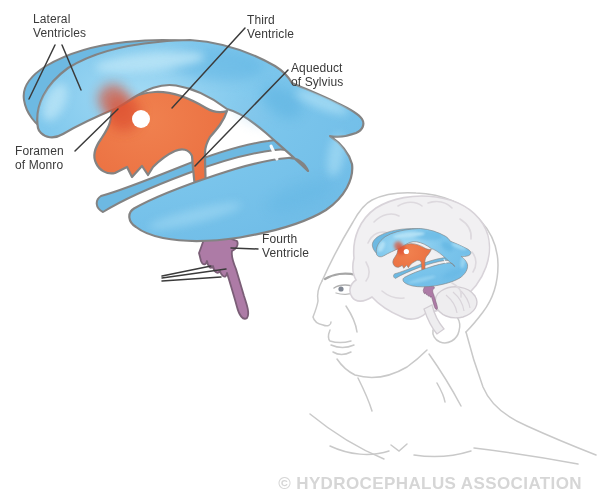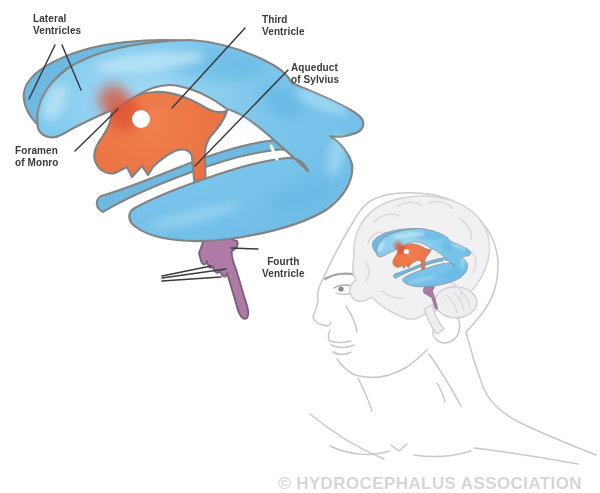--- a/index.html
+++ b/index.html
@@ -1,19 +1,19 @@
 <!DOCTYPE html>
 <html><head>
 <meta charset="utf-8">
 <style>
   html,body{margin:0;padding:0;background:#fff;}
   .stage{position:relative;width:600px;height:493px;background:#ffffff;overflow:hidden;
          font-family:"Liberation Sans",sans-serif;}
   .stage svg{position:absolute;left:0;top:0;}
-  .lbl{position:absolute;font-weight:700;font-size:10px;line-height:1.15;
+  .lbl{position:absolute;font-weight:400;font-size:12px;line-height:1.15;
        color:#3a3a3a;white-space:pre-line;letter-spacing:.1px;}
   .copyright{position:absolute;right:18px;top:474px;font-weight:700;font-size:17px;
        color:#d6d6d6;letter-spacing:.4px;white-space:nowrap;}
 </style>
 </head>
 <body>
 
 <div class="stage">
 
 <svg width="600" height="493" viewBox="0 0 600 493">
@@ -175,24 +175,24 @@
     <line x1="75" y1="151" x2="118" y2="109"></line>
     <line x1="258" y1="249" x2="231" y2="248"></line>
     <line x1="162" y1="276" x2="211" y2="266"></line>
     <line x1="162" y1="278" x2="226" y2="269"></line>
     <line x1="162" y1="281" x2="221" y2="277"></line>
   </g>
 </svg>
 
 <div class="lbl" style="left:33px;top:13px;">Lateral
 Ventricles</div>
-<div class="lbl" style="left:247px;top:14px;margin-left:15px;">Third
+<div class="lbl" style="left:247px;top:14px;">Third
 Ventricle</div>
 <div class="lbl" style="left:15px;top:145px;">Foramen
 of Monro</div>
 <div class="lbl" style="left:291px;top:62px;">Aqueduct
 of Sylvius</div>
-<div class="lbl" style="left:262px;top:256px;text-align:center;">Fourth
+<div class="lbl" style="left:262px;top:233px;">Fourth
 Ventricle</div>
 
 <div class="copyright">© HYDROCEPHALUS ASSOCIATION</div>
 
 </div>
 
 </body></html>

